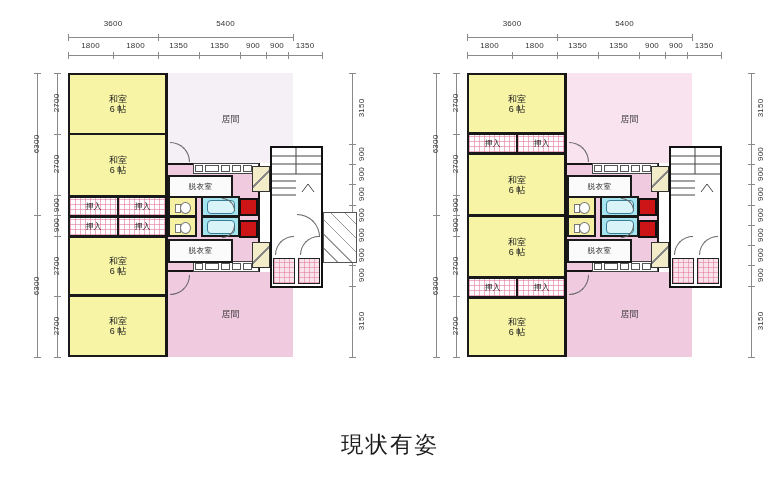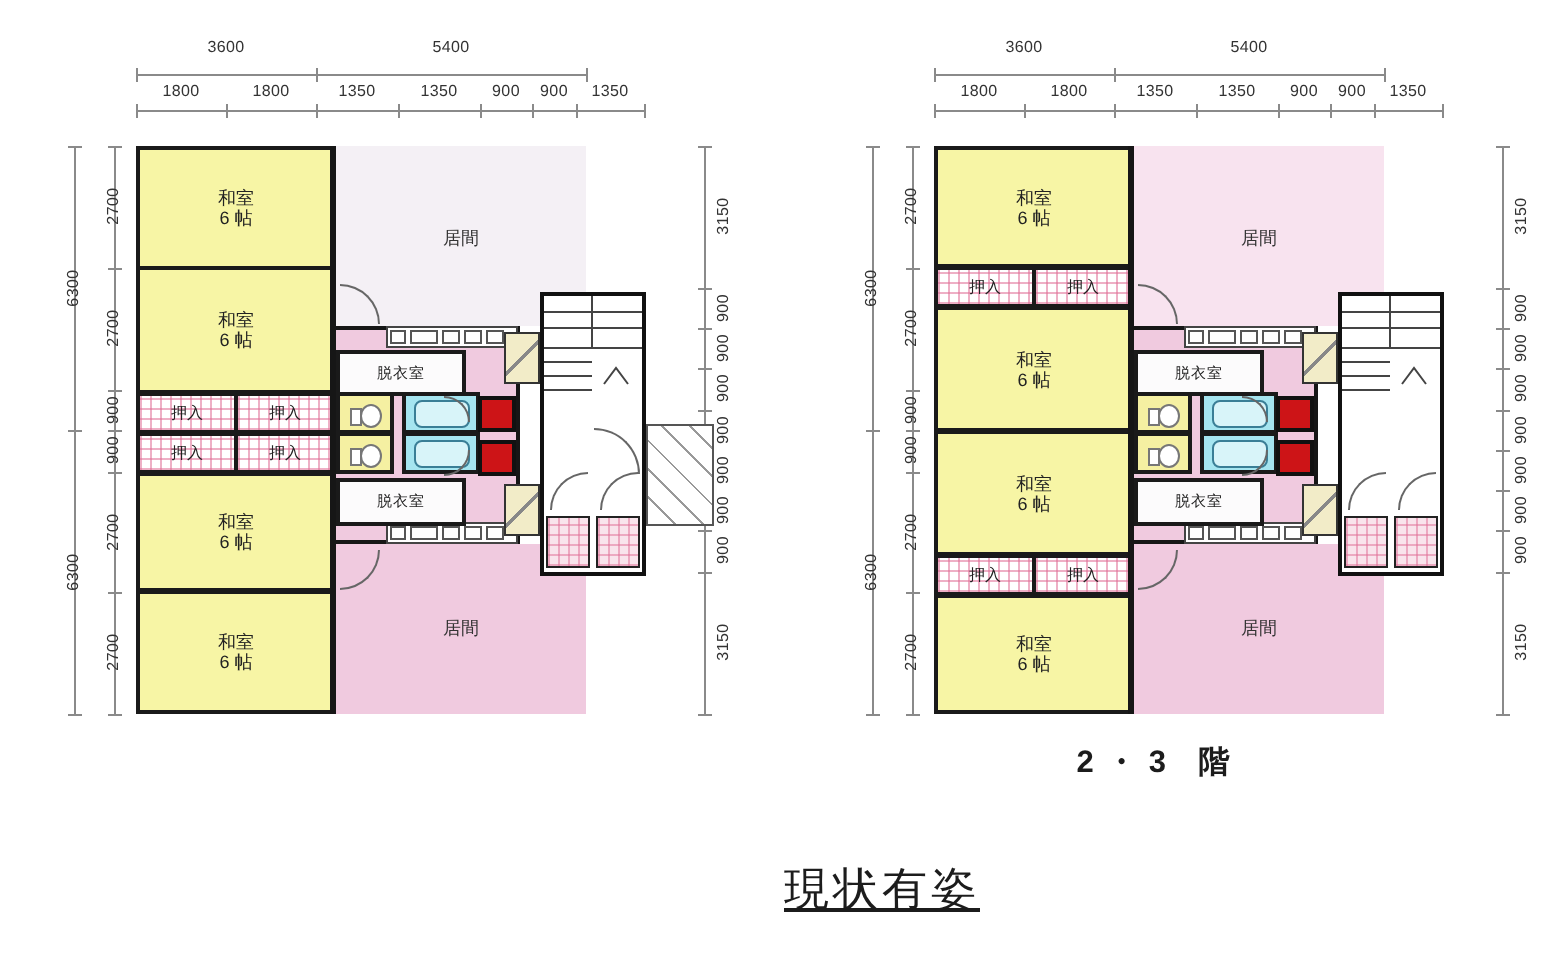--- a/index.html
+++ b/index.html
@@ -84,22 +84,22 @@
   .porch{position:absolute;left:323px;top:212px;width:34px;height:51px;border:1.5px solid #555;box-sizing:border-box;background:
       repeating-linear-gradient(45deg,transparent 0 9px,#999 9px 10px),#fff;}
 
   .arc{position:absolute;box-sizing:border-box;border:0 solid #666;}
   .a-tr{border-top:1.2px solid #666;border-right:1.2px solid #666;border-radius:0 100% 0 0;}
   .a-br{border-bottom:1.2px solid #666;border-right:1.2px solid #666;border-radius:0 0 100% 0;}
   .a-tl{border-top:1.2px solid #666;border-left:1.2px solid #666;border-radius:100% 0 0 0;}
 
   .plan-label{position:absolute;left:68px;width:225px;top:371px;text-align:center;
       font-size:15.5px;font-weight:bold;letter-spacing:6px;color:#1c1c1c;}
-  #title{position:absolute;left:290px;top:429px;width:200px;text-align:right;
-      font-size:22.5px;letter-spacing:2px;color:#1c1c1c;text-decoration:underline;}
+  #title{position:absolute;left:290px;top:429px;width:200px;text-align:center;
+      font-size:22.5px;letter-spacing:2px;color:#1c1c1c;}
 </style>
 </head>
 <body>
 
 <div id="page">
 
   <div id="plan1" class="plan p1">
 
     <span class="dl" style="left:68px;width:90px;top:19px">3600</span>
     <span class="dl" style="left:158px;width:135px;top:19px">5400</span>
@@ -459,17 +459,16 @@
     <div class="genkan gk1"></div>
     <div class="genkan gk2"></div>
 
     <div class="arc a-tr" style="left:170px;top:142px;width:20px;height:20px"></div>
     <div class="arc a-br" style="left:170px;top:275px;width:20px;height:20px"></div>
     <div class="arc a-tr" style="left:222px;top:198px;width:13px;height:13px"></div>
     <div class="arc a-br" style="left:222px;top:225px;width:13px;height:13px"></div>
     <div class="arc a-tl" style="left:275px;top:236px;width:19px;height:19px"></div>
     <div class="arc a-tl" style="left:300px;top:236px;width:19px;height:19px"></div>
 
-    <div class="plan-label">2・3 階</div>
   </div>
 
   <div id="title">現状有姿</div>
 </div>
 
 </body></html>

